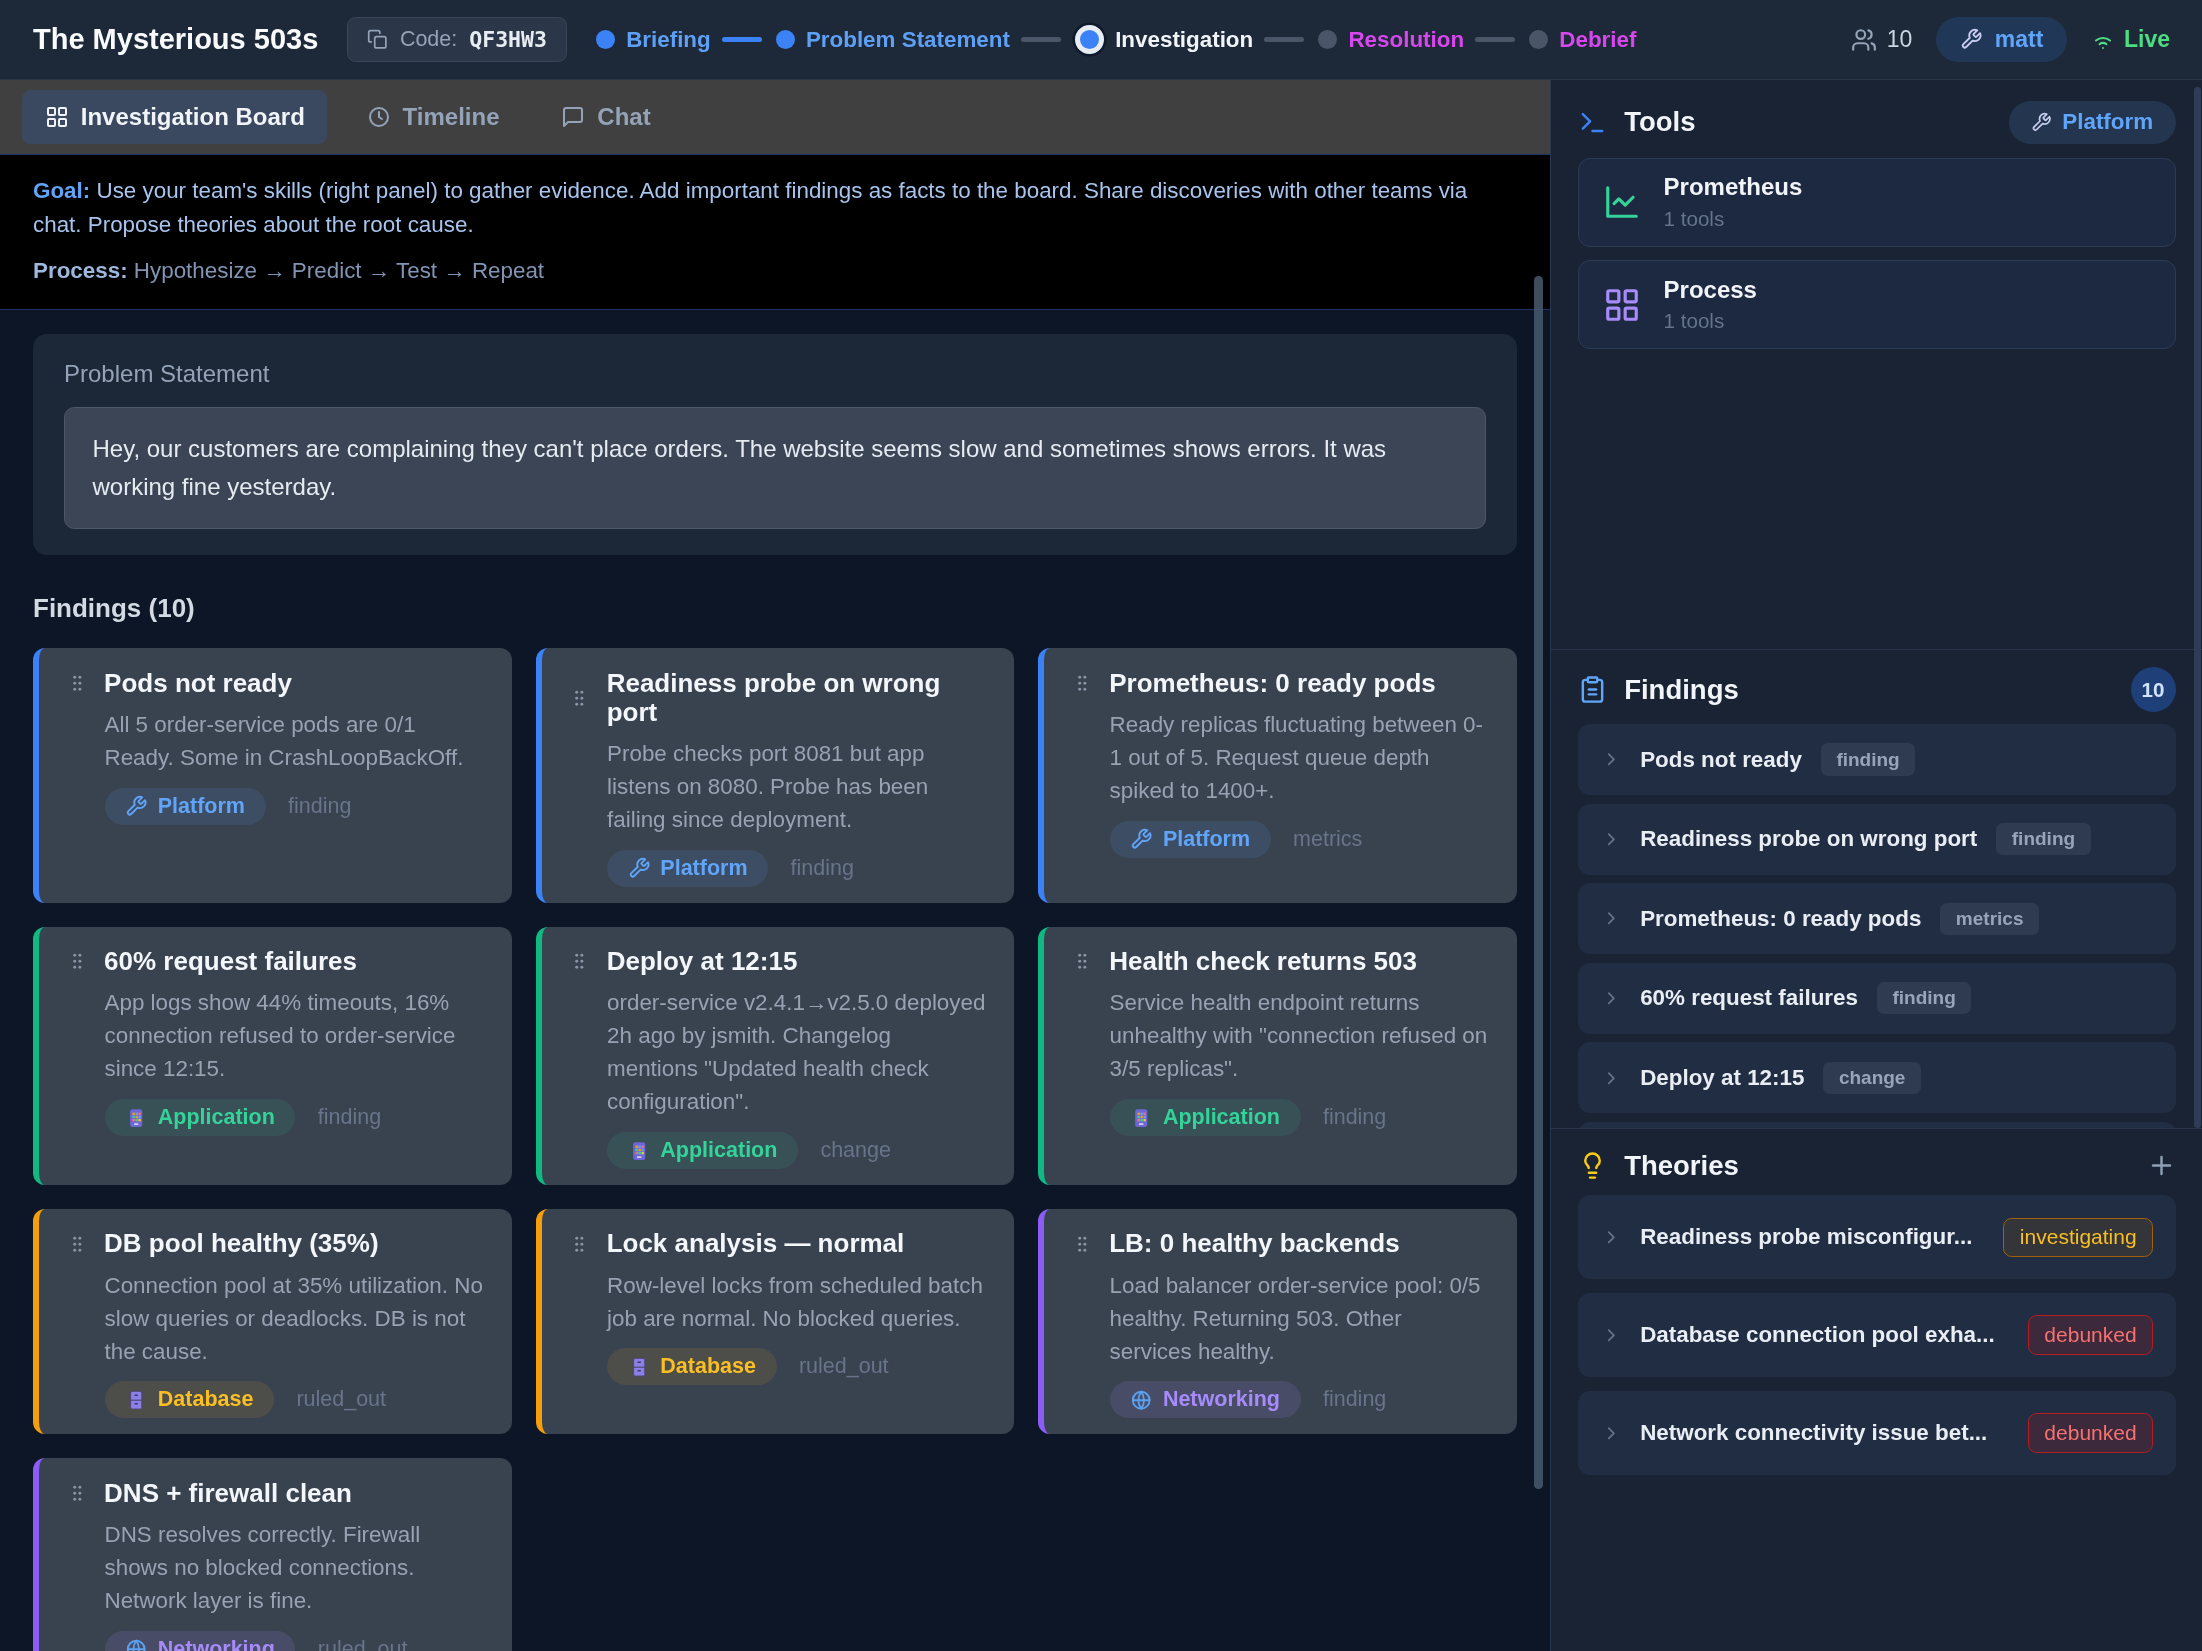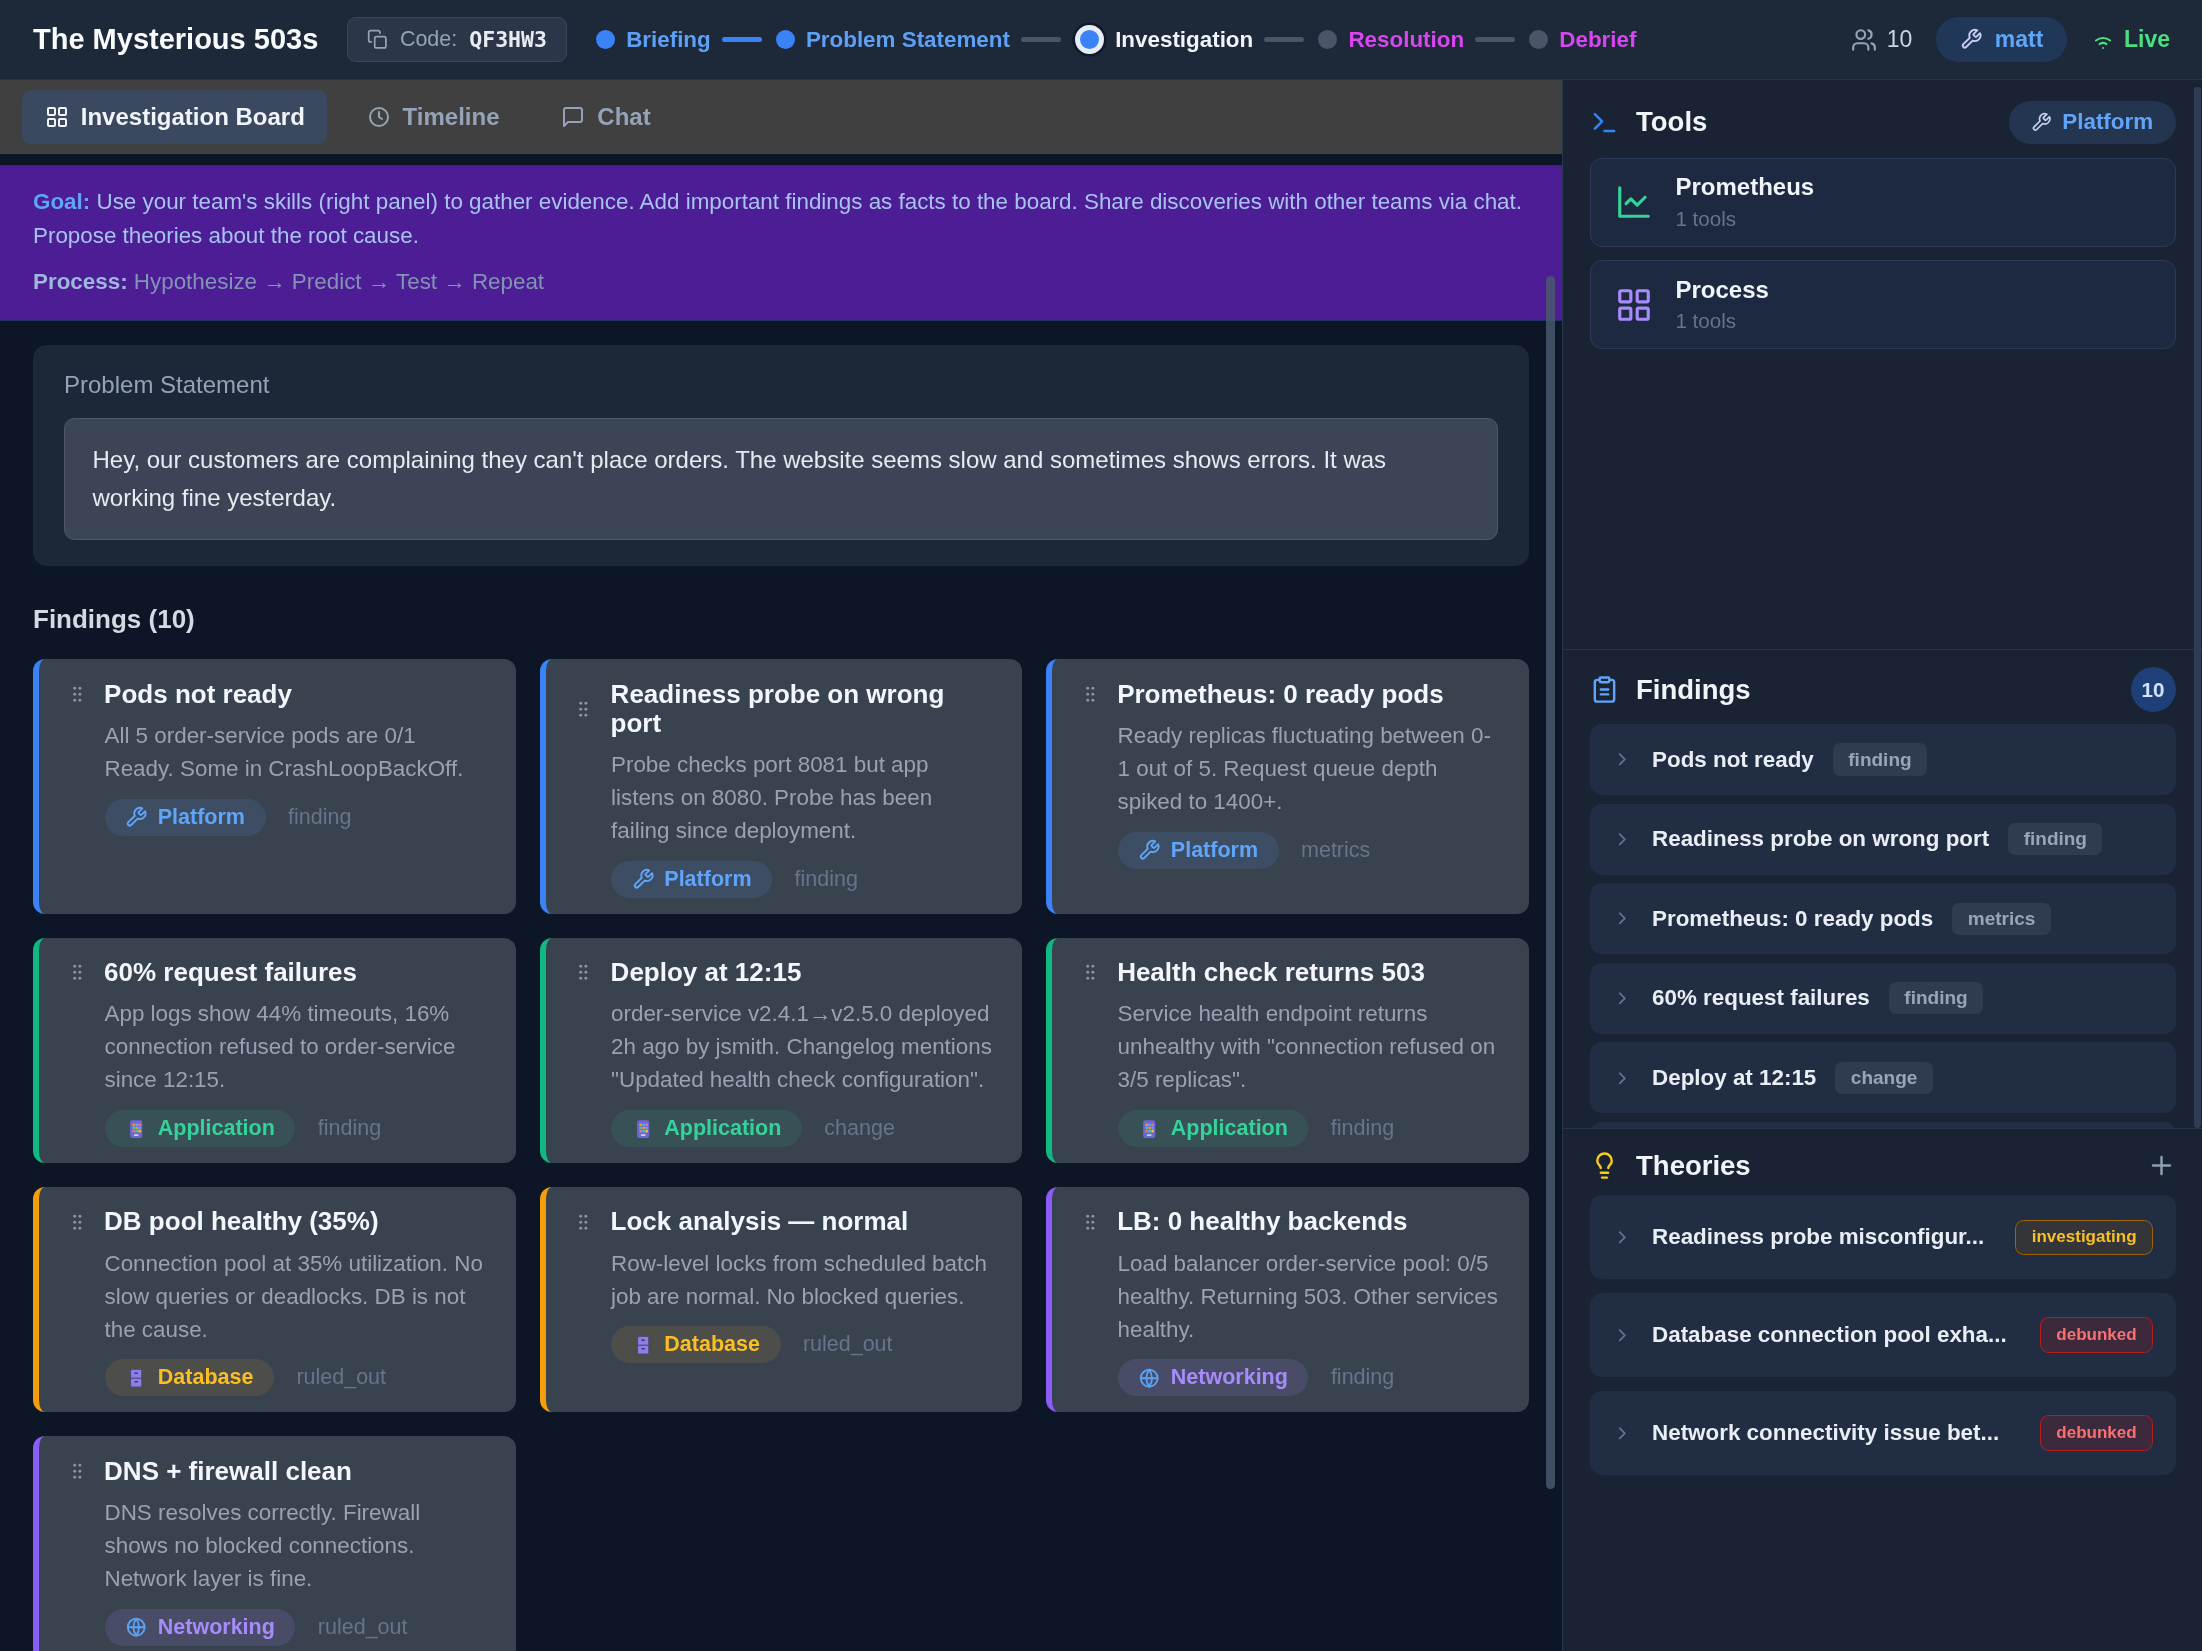--- a/index.html
+++ b/index.html
@@ -43,22 +43,22 @@
 
   
   .workspace { display:flex; height:1580px; }
   .main { width:1656px; position:relative; display:flex; flex-direction:column; background:#0d1626; }
 
   .tabbar { height:74px; display:flex; align-items:center; gap:17px; padding:0 22.4px; background:#404040; }
   .tab { display:flex; align-items:center; gap:12px; padding:13px 22.4px; border-radius:8.6px;
     color:#94a3b8; font-size:24px; font-weight:600; cursor:pointer; white-space:nowrap; }
   .tab.active { background:#3a4960; color:#f1f5f9; }
 
-  .banner { background:#4c1d95; border-top:0.9px solid #1d3264; border-bottom:0.9px solid #1d3264;
-    padding:19px 33px 20.6px; font-size:22.4px; line-height:34px;margin-top:11px; }
+  .banner { background:#000000; border-top:0.9px solid #1d3264; border-bottom:0.9px solid #1d3264;
+    padding:19px 33px 20.6px; font-size:22.4px; line-height:34px; }
   .goal-label { color:#60a5fa; font-weight:bold; }
   .goal-text { color:#a6c4ee; }
   .process-line { margin-top:12px; }
   .process-label { color:#9db7dd; font-weight:bold; }
   .process-text { color:#8294b3; }
 
   .content { flex:1; overflow:hidden; padding:24px 33px 0; }
   .panel { background:#1c2737; border-radius:13.8px; padding:26px 31px; }
   .panel-label { color:#94a3b8; font-size:24px; }
   .problem-box { margin-top:19px; background:#3b4555; border:0.9px solid #4c5869; border-radius:10.3px;
@@ -110,21 +110,21 @@
   .side-row { margin-top:8.6px; background:#212d42; border-radius:12px; height:71px;
     display:flex; align-items:center; padding:0 22.4px; gap:19px; cursor:pointer; }
   .side-row:first-of-type { margin-top:12px; }
   .chev { color:#64748b; }
   .row-title { font-size:22.4px; font-weight:bold; color:#e9eef5; white-space:nowrap;
     overflow:hidden; text-overflow:ellipsis; }
   .chip { background:#2f3b50; color:#97a5ba; font-size:19px; padding:5.2px 15.5px; border-radius:6.9px;
     font-weight:600; white-space:nowrap; flex:none; }
   .side-row.theory { height:84px; margin-top:13.8px; }
   .theory-left { display:flex; align-items:center; gap:19px; overflow:hidden; flex:1; }
-  .status { font-size:17px; font-weight:700; padding:6.9px 15.5px; border-radius:8.6px;
+  .status { font-size:21px; font-weight:400; padding:6.9px 15.5px; border-radius:8.6px;
     border:1.7px solid; white-space:nowrap; flex:none; margin-left:12px; }
   .status-investigating { color:#fbbf24; border-color:#a16207; background:rgba(161,98,7,.15); }
   .status-debunked { color:#f87171; border-color:#b91c1c; background:rgba(185,28,28,.18); }
   .plus-btn { margin-left:auto; color:#8fa0b5; cursor:pointer; }
   .sidebar-scrollbar { position:absolute; right:1.7px; top:6.9px; width:6.9px; height:1041px;
     border-radius:3.4px; background:#2e3d55; }
 </style>
 </head>
 <body>
 

